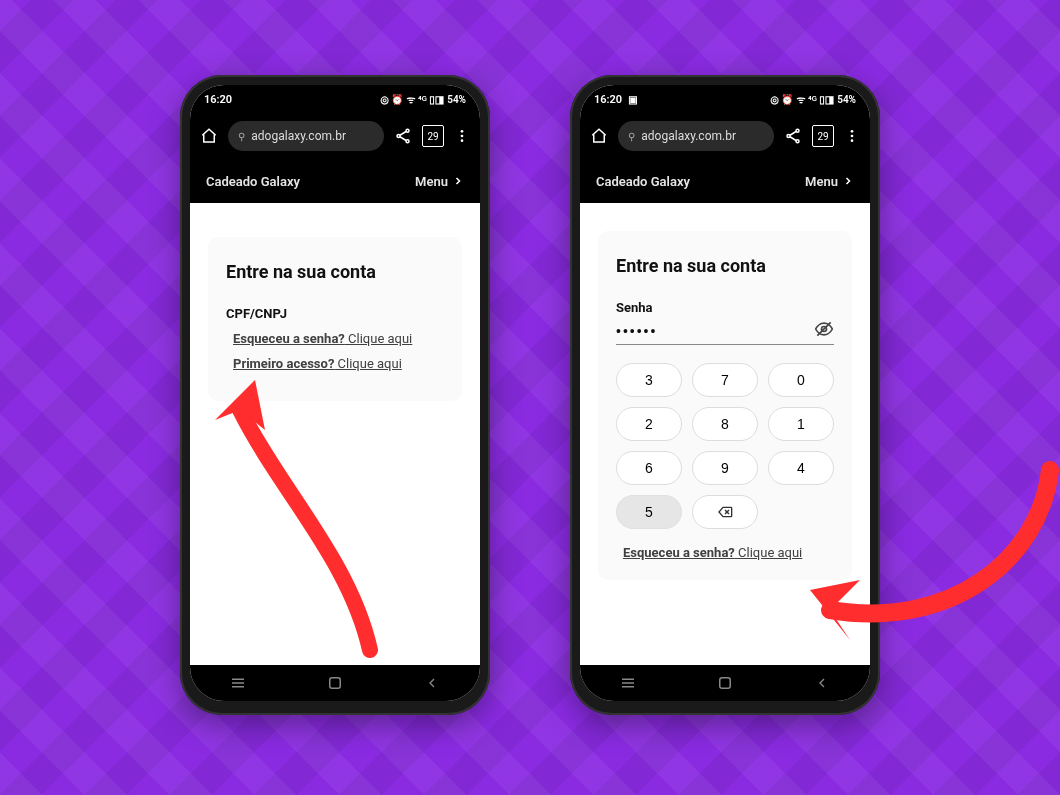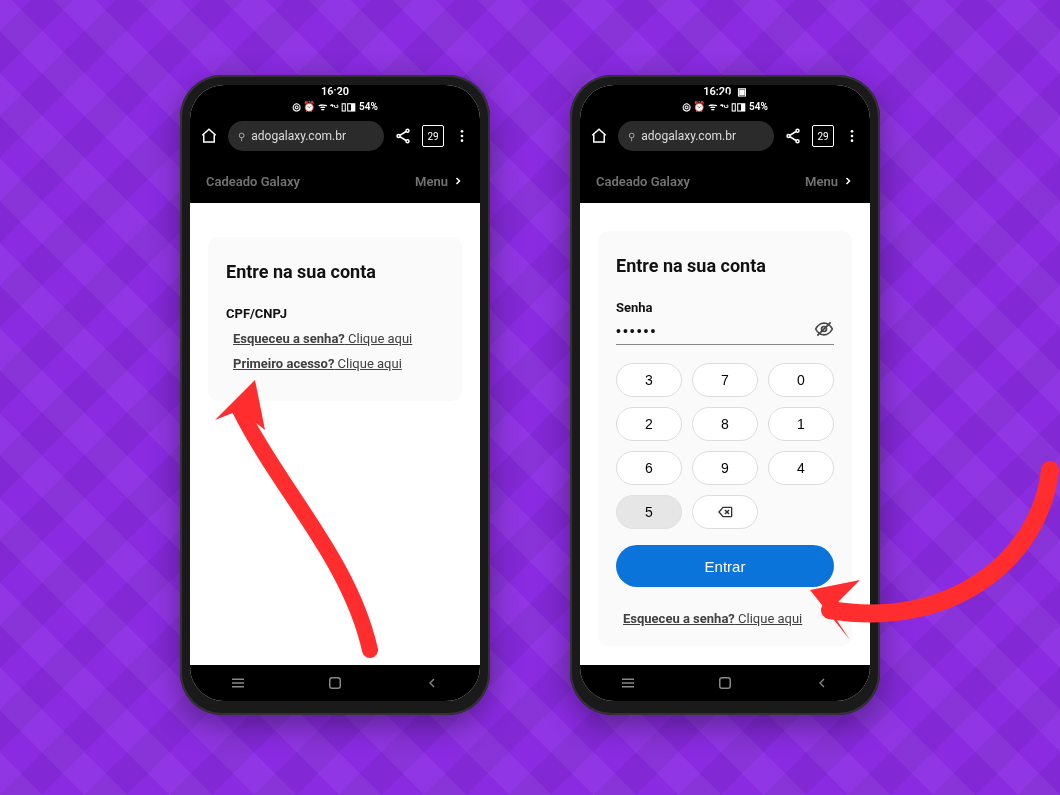--- a/index.html
+++ b/index.html
@@ -55,21 +55,20 @@
   .statusbar {
     height: 28px;
     background: #000;
     color: #fff;
     display: flex;
     align-items: center;
     justify-content: space-between;
     padding: 0 14px;
     font-size: 11px;
     font-weight: 600;
-    flex-direction: column;
   }
   .statusbar .status-left { display: flex; align-items: center; gap: 6px; }
   .statusbar .status-right { display: flex; align-items: center; gap: 3px; font-size: 10px; }
   .statusbar .icn { display:inline-block; }
 
   
   .browserbar {
     height: 46px;
     background: #000;
     display: flex;
@@ -98,21 +97,21 @@
     border-radius: 2px;
     color: #fff;
     font-size: 10px;
     display: flex; align-items: center; justify-content: center;
   }
 
   
   .siteheader {
     height: 44px;
     background: #000;
-    color: #737373;
+    color: #e5e5e5;
     display: flex;
     align-items: center;
     justify-content: space-between;
     padding: 0 16px;
     font-size: 13px;
     font-weight: 600;
   }
   .siteheader .menu { display: flex; align-items: center; gap: 4px; }
 
   
@@ -394,21 +393,20 @@
           <button class="key backspace">
             <svg width="20" height="16" viewBox="0 0 24 24" fill="none" stroke="#333" stroke-width="2">
                 <path d="M21 5H9l-6 7 6 7h12a1 1 0 0 0 1-1V6a1 1 0 0 0-1-1z"></path>
                 <line x1="12" y1="9" x2="18" y2="15"></line>
                 <line x1="18" y1="9" x2="12" y2="15"></line>
               </svg>
           </button>
           <span class="key empty-cell"></span>
         </div>
 
-        <button class="cta">Entrar</button>
 
         <div class="linkrow" style="margin-top:4px;">
           <span class="bold">Esqueceu a senha?</span><span class="rest"> Clique aqui</span>
         </div>
       </div>
     </div>
 
     <div class="navbar">
       <span class="navbtn">
         <svg width="18" height="18" viewBox="0 0 24 24" fill="none" stroke="#888" stroke-width="2">

